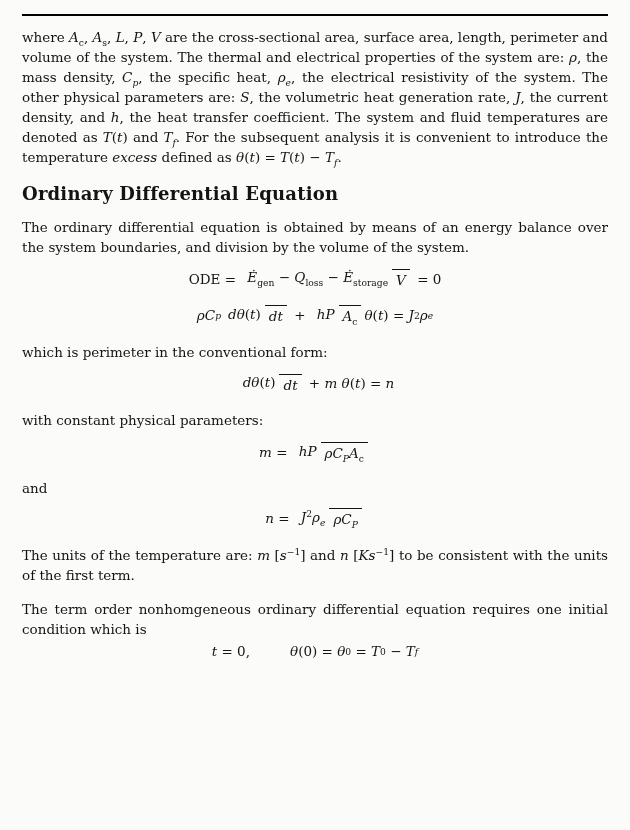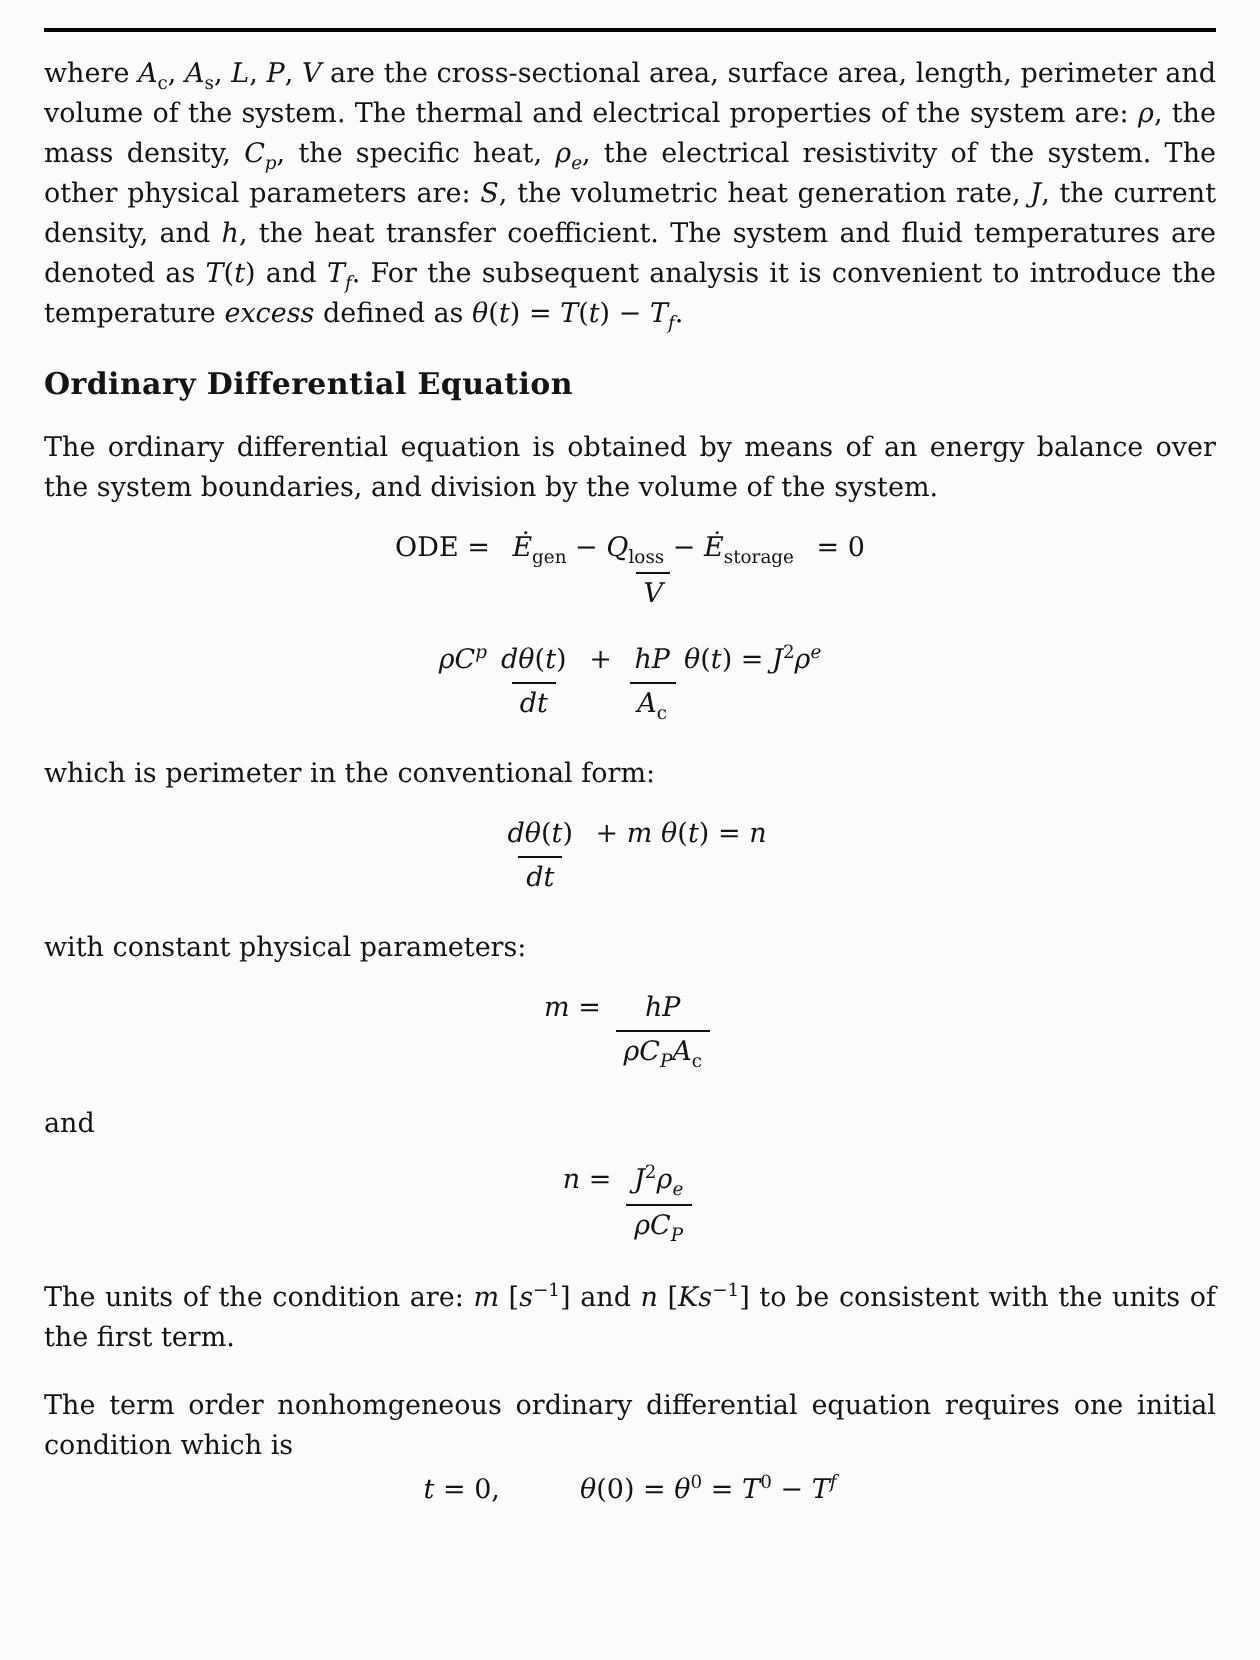--- a/index.html
+++ b/index.html
@@ -6,27 +6,27 @@
   body{
     width:630px;height:830px;overflow:hidden;
     background:#fbfbf9;color:#141414;
     font-family:"DejaVu Serif","Liberation Serif",serif;
     font-size:13.5px;
   }
   .page{padding:0 22px;box-sizing:border-box;width:630px;height:830px;}
   .top-rule{border:none;border-top:2px solid #000;margin:14px 0 11px 0;}
   p.body-par{margin:0 0 10px 0;line-height:20px;text-align:justify;}
   p.tight{margin-bottom:6px;}
-  h2.section-heading{font-size:15px;font-weight:bold;margin:16px 0 13px 0;letter-spacing:0.2px;}
-  .eq{display:flex;justify-content:center;margin:12px 0 16px 0;line-height:1.25;white-space:pre;}
+  h2.section-heading{font-size:18px;font-weight:bold;margin:16px 0 13px 0;letter-spacing:0.2px;}
+  .eq{display:flex;justify-content:center;align-items:center;margin:12px 0 16px 0;line-height:1.25;white-space:pre;}
   .it{font-style:italic;}
   .ss{font-size:0.68em;line-height:1;}
   .sub{vertical-align:-0.4em;}
   .sup{vertical-align:0.55em;}
-  .frac{display:inline-flex;flex-direction:column;align-items:center;vertical-align:middle;margin:0 3px;}
+  .frac{display:inline-flex;flex-direction:row;align-items:center;vertical-align:middle;margin:0 3px;}
   .fnum{display:inline-block;padding:0 4px 2px 4px;white-space:pre;}
   .fden{display:inline-block;border-top:1px solid #141414;padding:2px 4px 0 4px;white-space:pre;}
   .and-line{margin:2px 0 0 0;line-height:20px;}
 </style>
 </head>
 <body>
 
 <div class="page">
   <hr class="top-rule">
 
@@ -46,18 +46,18 @@
   <div class="eq"><span class="frac"><span class="fnum"><span class="it">d</span><span class="it">θ</span><span>(</span><span class="it">t</span><span>)</span></span><span class="fden"><span class="it">dt</span></span></span><span> + </span><span class="it">m</span><span> </span><span class="it">θ</span><span>(</span><span class="it">t</span><span>) = </span><span class="it">n</span></div>
 
   <p class="body-par tight"><span>with constant physical parameters:</span></p>
 
   <div class="eq"><span class="it">m</span><span> = </span><span class="frac"><span class="fnum"><span class="it">h</span><span class="it">P</span></span><span class="fden"><span class="it">ρ</span><span class="it">C</span><span class="it ss sub">P</span><span class="it">A</span><span class="ss sub">c</span></span></span></div>
 
   <p class="body-par and-line">and</p>
 
   <div class="eq" style="margin-top:4px;"><span class="it">n</span><span> = </span><span class="frac"><span class="fnum"><span class="it">J</span><span class="ss sup">2</span><span class="it">ρ</span><span class="it ss sub">e</span></span><span class="fden"><span class="it">ρ</span><span class="it">C</span><span class="it ss sub">P</span></span></span></div>
 
-  <p class="body-par" style="margin-top:2px;"><span>The units of the condition are: </span><span class="it">m</span><span> [</span><span class="it">s</span><span class="ss sup">−1</span><span>] and </span><span class="it">n</span><span> [</span><span class="it">K</span><span class="it">s</span><span class="ss sup">−1</span><span>] to be consistent with the units of the first term.</span></p>
+  <p class="body-par" style="margin-top:2px;"><span>The units of the temperature are: </span><span class="it">m</span><span> [</span><span class="it">s</span><span class="ss sup">−1</span><span>] and </span><span class="it">n</span><span> [</span><span class="it">K</span><span class="it">s</span><span class="ss sup">−1</span><span>] to be consistent with the units of the first term.</span></p>
 
   <p class="body-par tight" style="margin-top:14px;margin-bottom:2px;"><span>The term order nonhomgeneous ordinary differential equation requires one initial condition which is</span></p>
 
   <div class="eq" style="margin-top:4px;"><span class="it">t</span><span> = 0,</span><span style="display: inline-block; width: 40px;"></span><span class="it">θ</span><span>(0) = </span><span class="it">θ</span><span class="ss sub">0</span><span> = </span><span class="it">T</span><span class="ss sub">0</span><span> − </span><span class="it">T</span><span class="it ss sub">f</span></div>
 </div>
 
 </body></html>

